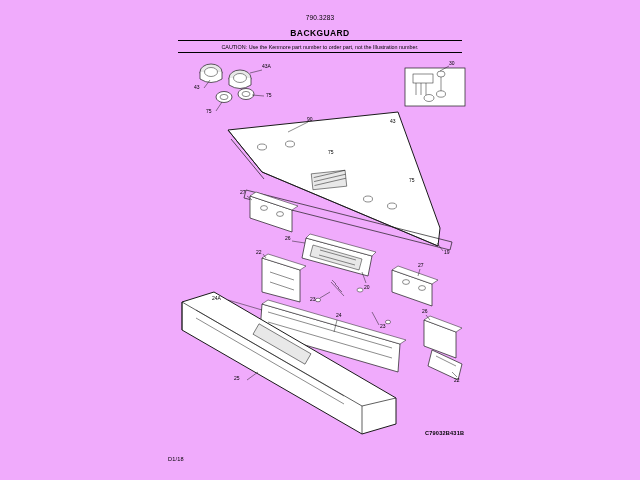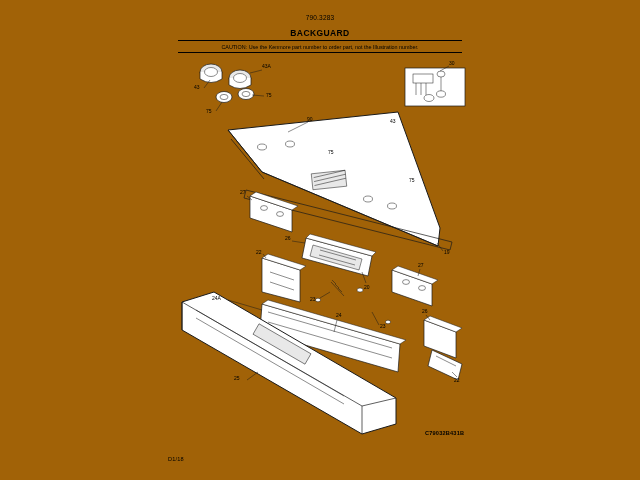--- a/index.html
+++ b/index.html
@@ -1,17 +1,17 @@
 <!DOCTYPE html>
 <html><head>
 <meta charset="utf-8">
 <style>
   html,body{margin:0;padding:0;background:#ffffff;}
   body{width:640px;height:480px;overflow:hidden;font-family:"Liberation Sans",sans-serif;color:#000;}
-  #sheet{position:relative;width:640px;height:480px;background:#a16207;}
+  #sheet{position:relative;width:640px;height:480px;background:#f0abfc;}
   .txt{position:absolute;white-space:nowrap;}
   #model-number{top:14px;left:0;width:640px;text-align:center;font-size:6.5px;letter-spacing:.2px;}
   #section-title{top:28px;left:0;width:640px;text-align:center;font-size:8.5px;font-weight:bold;letter-spacing:.4px;}
   #caution-note{top:44px;left:0;width:640px;text-align:center;font-size:5.4px;}
   #caution-rule{position:absolute;top:40px;left:178px;width:284px;height:1px;background:#000;}
   #caution-rule2{position:absolute;top:52px;left:178px;width:284px;height:1px;background:#000;}
   #drawing-code{top:430px;left:425px;font-size:5.6px;font-weight:bold;letter-spacing:.2px;}
   #sheet-code{top:456px;left:168px;font-size:5.6px;letter-spacing:.2px;}
   .cal{position:absolute;font-size:5px;color:#000;white-space:nowrap;}
   svg.layer{position:absolute;top:0;left:0;width:640px;height:480px;}

